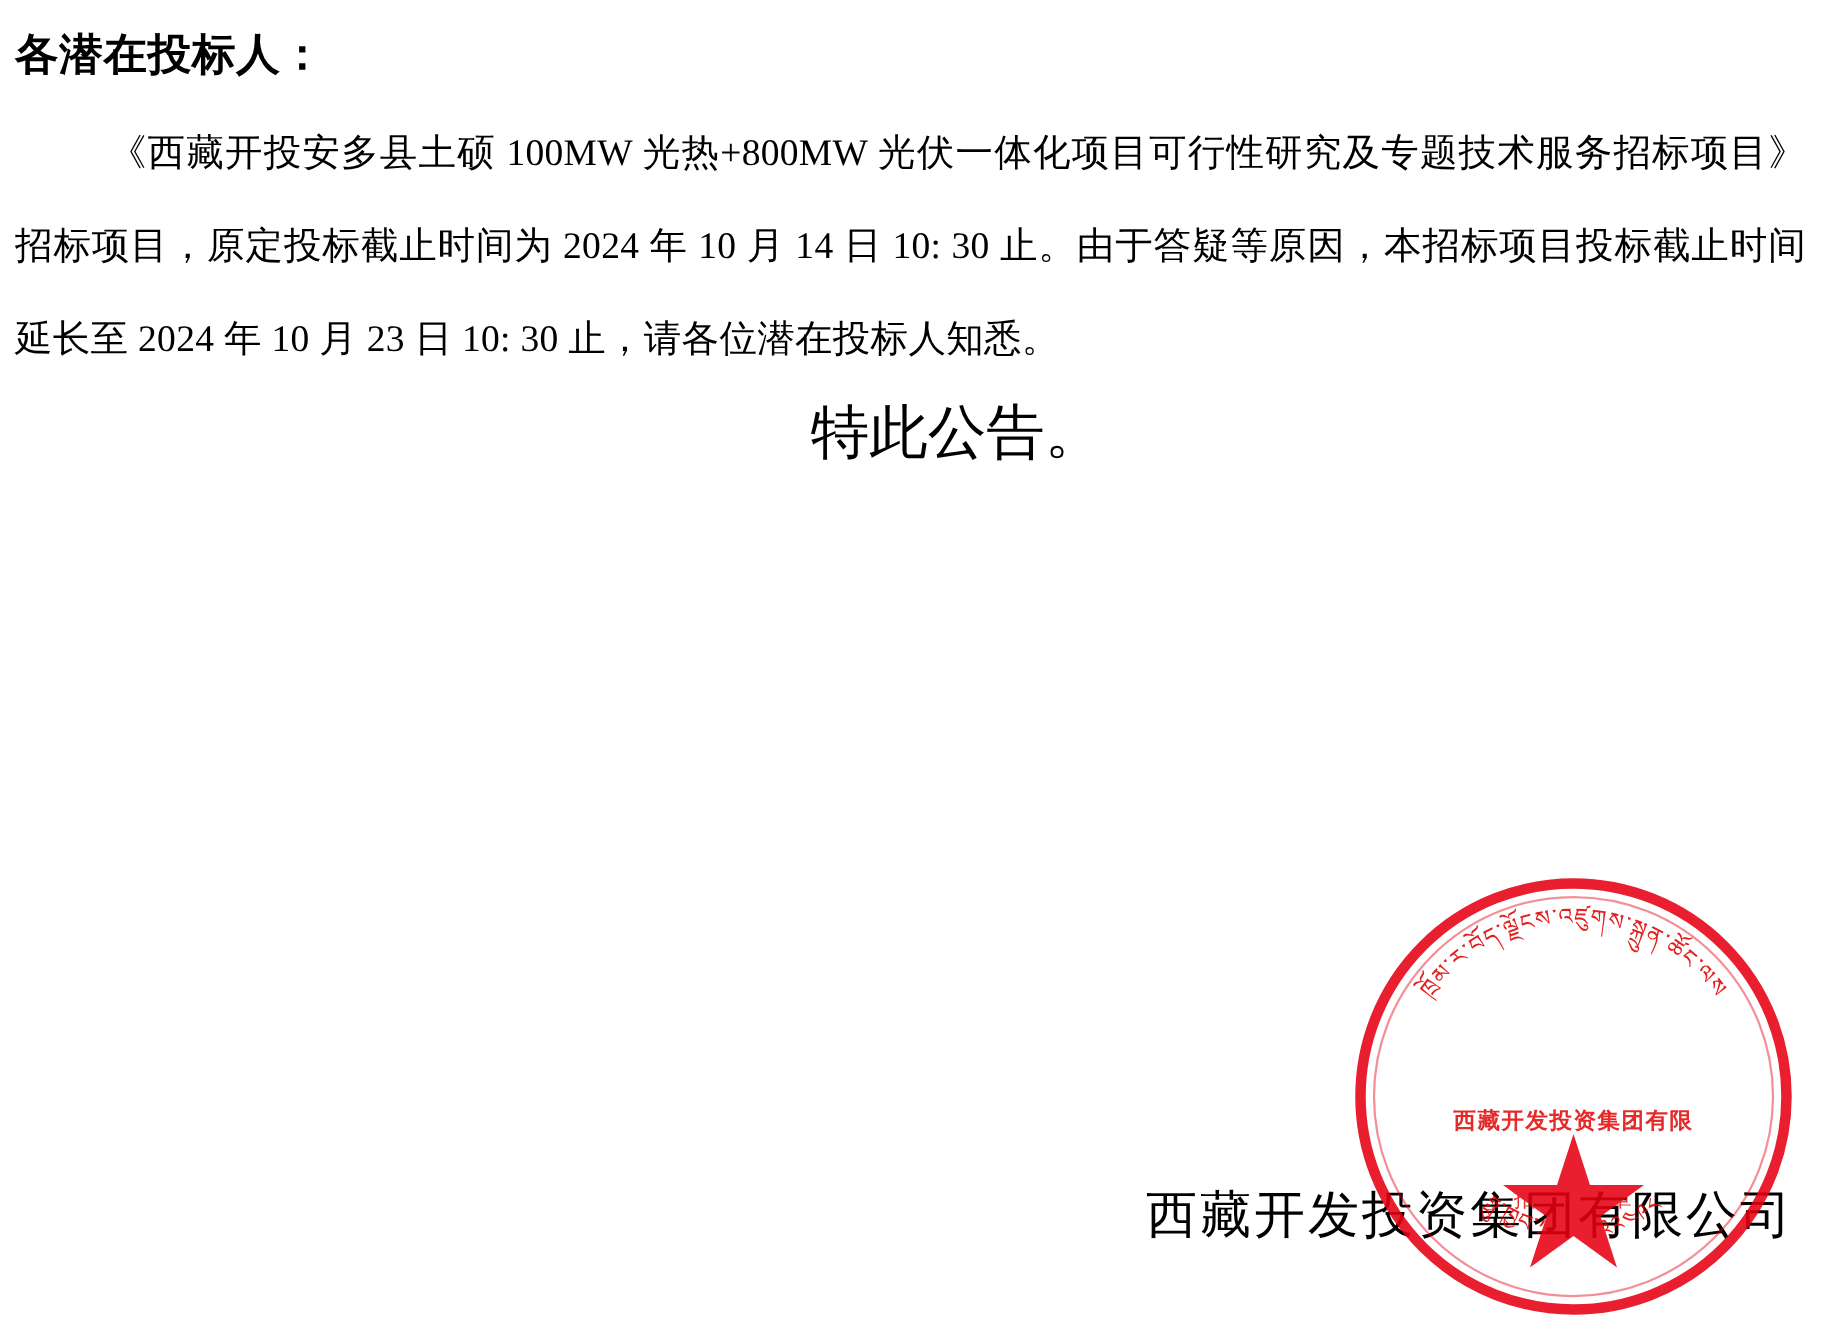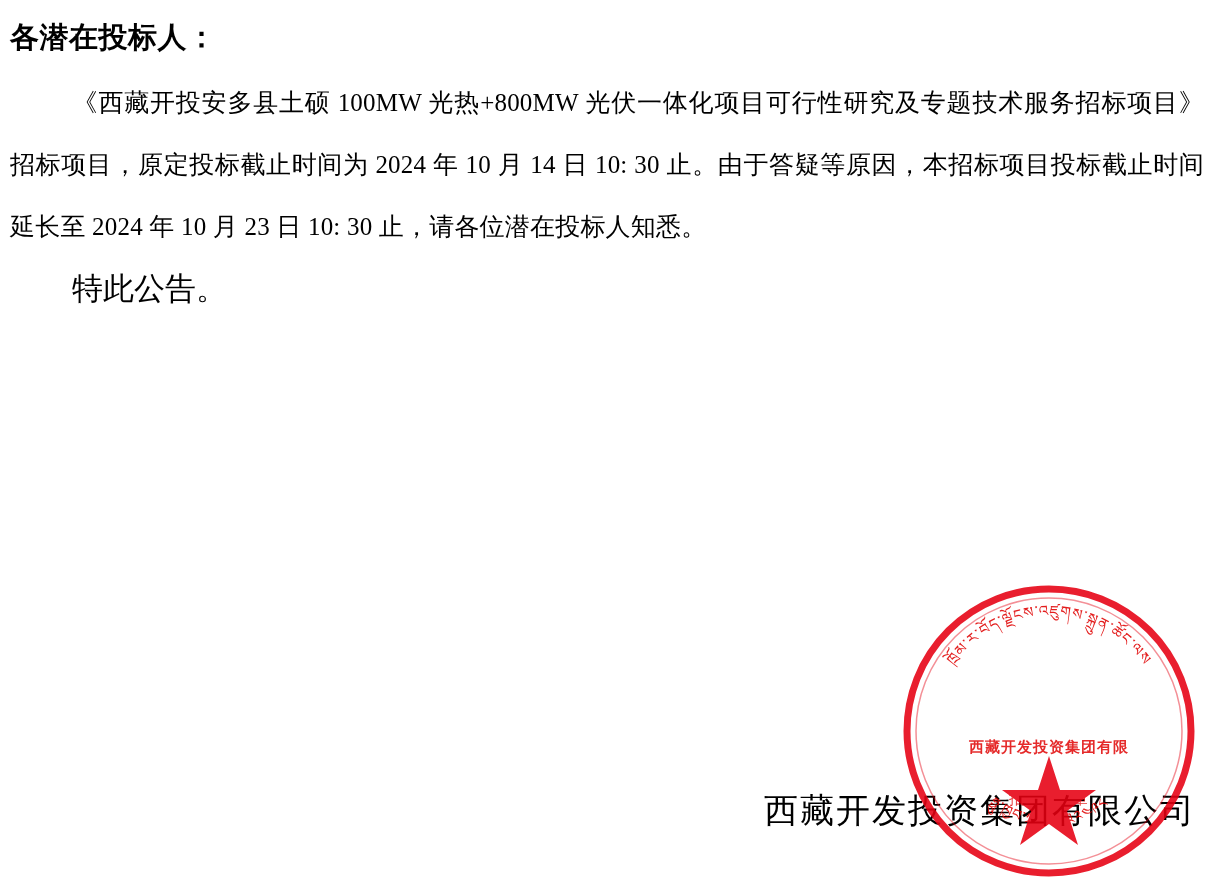--- a/index.html
+++ b/index.html
@@ -37,23 +37,24 @@
     text-align-last: left;
     text-justify: inter-ideograph;
     margin: 0;
     letter-spacing: 0.2px;
   }
   .indent {
     display: inline-block;
     width: 62px;
   }
   .short-para {
-    font-size: 31px;
+    font-size: 39px;
     line-height: 62px;
     margin: 0;
+    text-align: center;
   }
   .signature-block {
     position: absolute;
     right: 30px;
     bottom: 40px;
     text-align: center;
     font-size: 34px;
     line-height: 62px;
     z-index: 1;
   }

